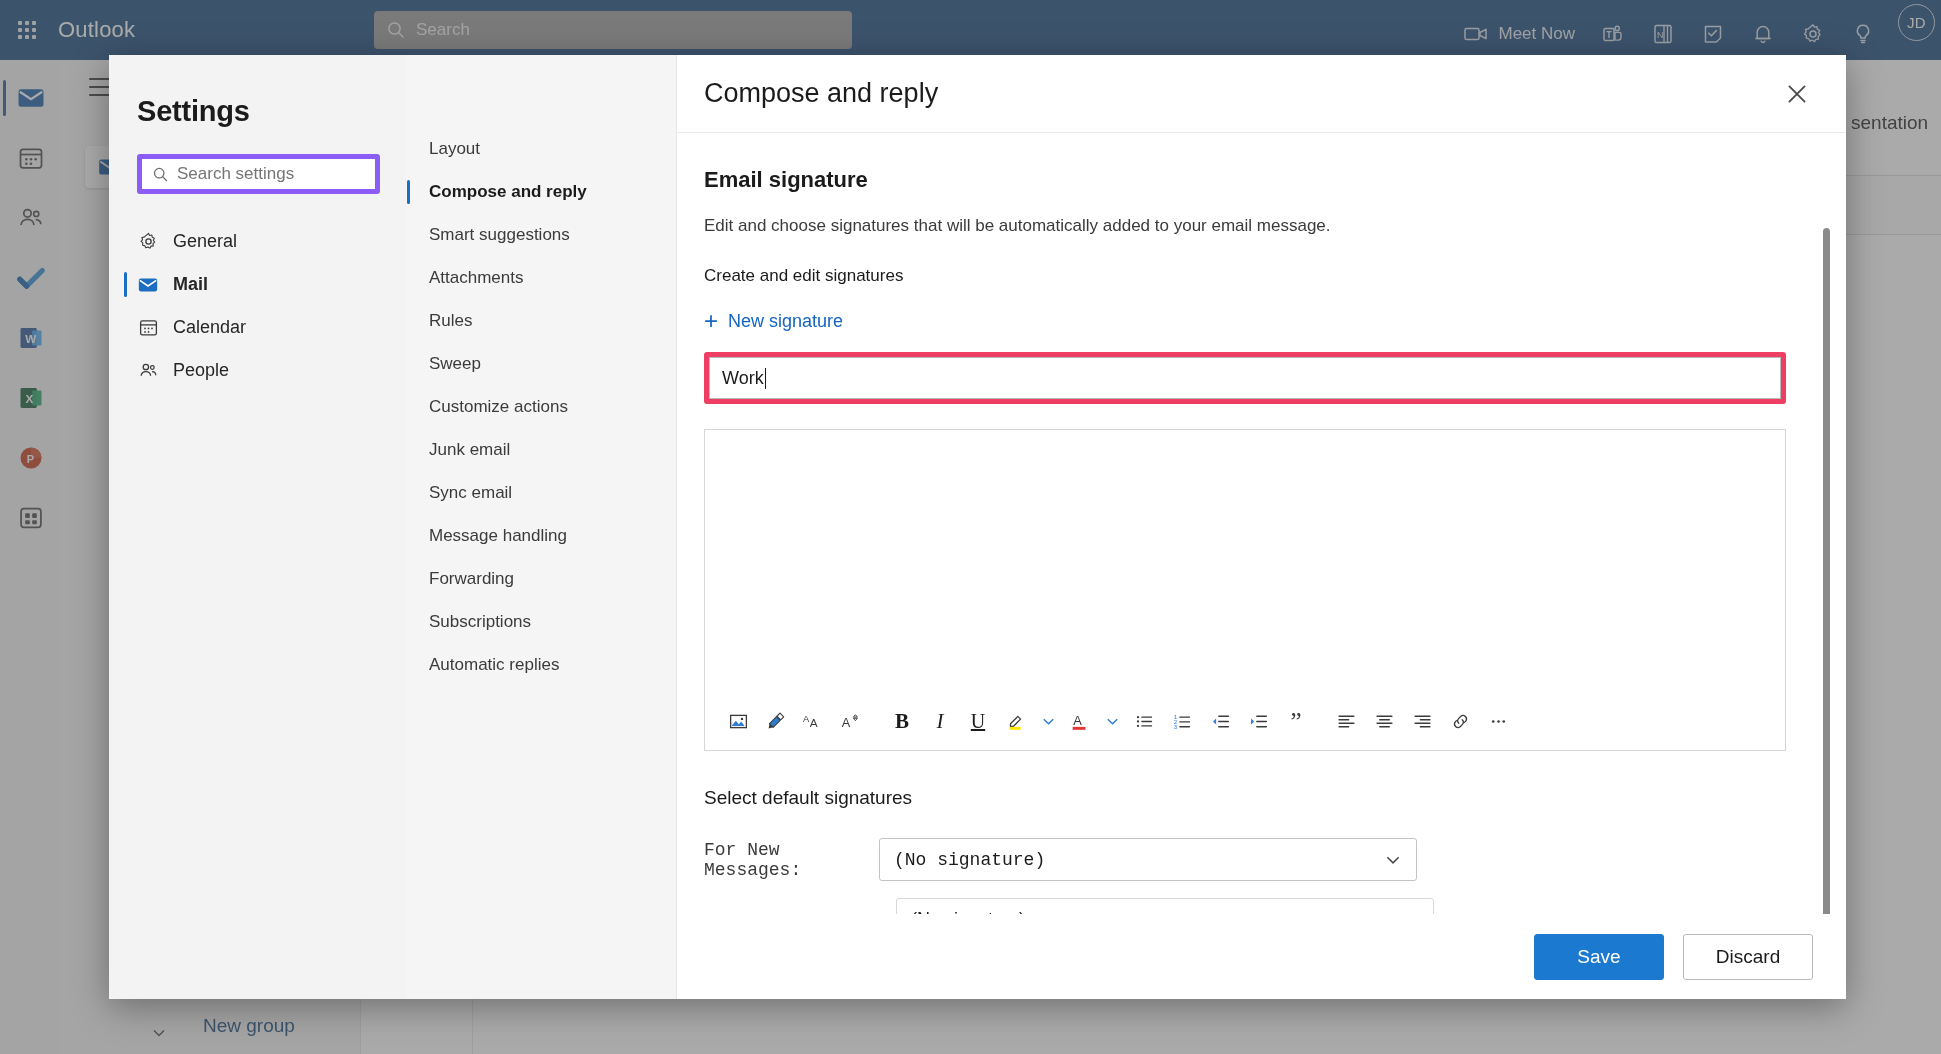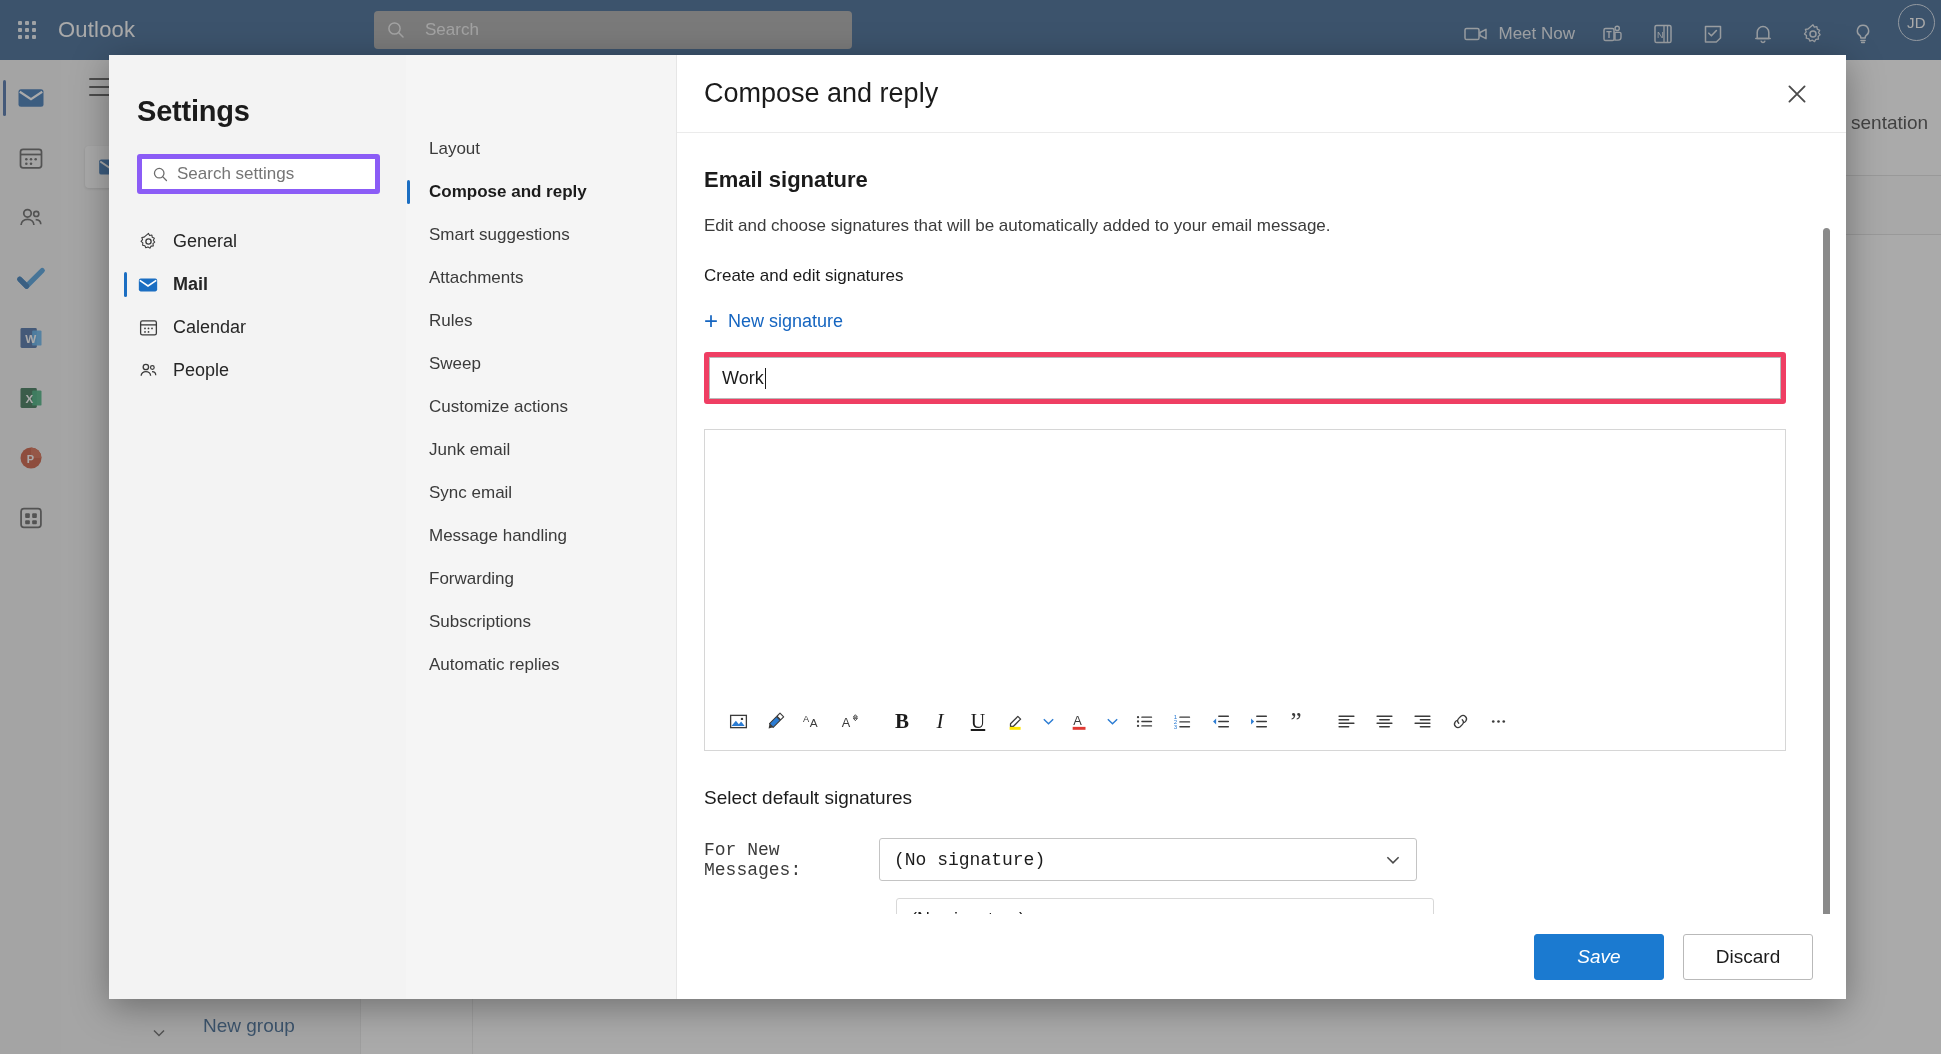--- a/index.html
+++ b/index.html
@@ -16,21 +16,21 @@
   .topbar {
     position: absolute; top: 0; left: 0; right: 0; height: 60px;
     background: #1b4a7d; display: flex; align-items: center;
   }
   .waffle { width: 54px; display: flex; align-items: center; justify-content: center; cursor: pointer; }
   .waffle-grid { display: grid; grid-template-columns: repeat(3,4px); grid-template-rows: repeat(3,4px); gap: 3px; }
   .waffle-grid i { width: 4px; height: 4px; background: #e8eef4; border-radius: 1px; display: block; }
   .brand { color: #ffffff; font-size: 22px; letter-spacing: .2px; margin-left: 4px; }
   .search-wrap {
     position: absolute; left: 374px; width: 478px; height: 38px; top: 11px;
-    background: #9b9b9b; border-radius: 4px; display: flex; align-items: center; padding: 0 12px; gap: 9px;
+    background: #9b9b9b; border-radius: 4px; display: flex; align-items: center; padding: 0 12px;
   }
   .search-wrap .sicon { width: 20px; height: 20px; margin-right: 10px; flex: none; }
   .search-input {
     background: transparent; border: none; outline: none;
     color: #f0f0f0; font-size: 17px; font-family: inherit; width: 100%;
   }
   .search-input::placeholder { color: #f0f0f0; opacity: 1; }
 
   .top-right { position: absolute; right: 0; top: 4px; height: 60px; display: flex; align-items: flex-start; padding-right: 6px; }
   .tr-item { height: 60px; display: flex; align-items: center; gap: 9px; padding: 0 13px; cursor: pointer; color: #dde6ef; }
@@ -192,21 +192,21 @@
   .vscroll-thumb { width: 7px; height: 778px; background: #8a8a8a; border-radius: 4px; cursor: pointer; }
 
   .main-foot {
     height: 85px; flex: none; display: flex; align-items: center; justify-content: flex-end;
     gap: 19px; padding-right: 33px; background: #ffffff;
   }
   .btn {
     height: 46px; min-width: 130px; border-radius: 3px; font-size: 19px; font-family: inherit;
     cursor: pointer; display: flex; align-items: center; justify-content: center;
   }
-  .btn-primary { background: #1b7ad0; color: #ffffff; border: 1px solid #1b7ad0; font-style: italic; }
+  .btn-primary { background: #1b7ad0; color: #ffffff; border: 1px solid #1b7ad0; }
   .btn-secondary { background: #ffffff; color: #1b1b1b; border: 1px solid #b9b9b9; }
 </style>
 </head>
 <body>
 
 <div id="app-root">
 
   <div class="rail">
     <div class="rail-btn active">
       <svg width="30" height="30" viewBox="0 0 24 24">

